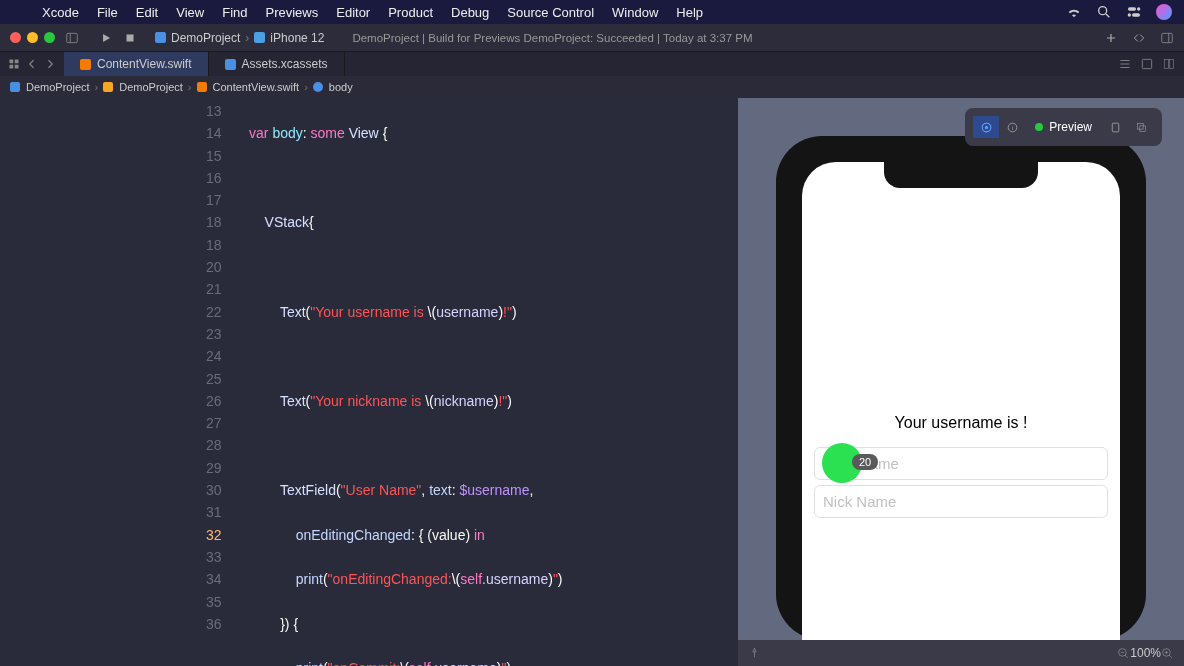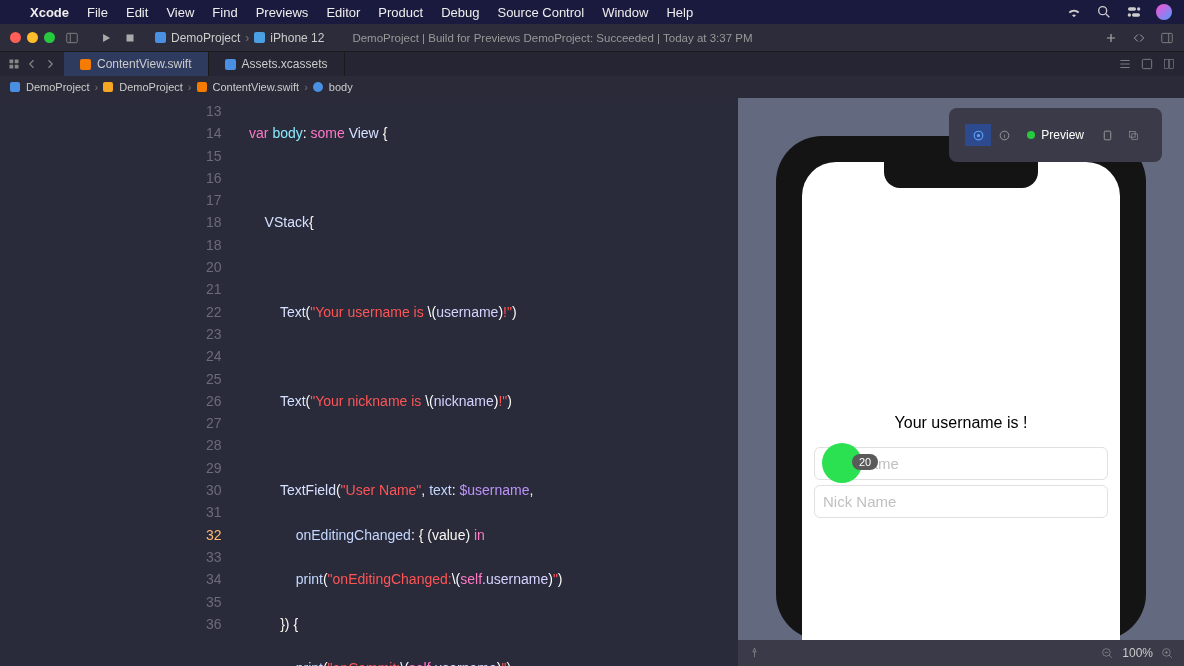--- a/index.html
+++ b/index.html
@@ -2,21 +2,21 @@
 <html><head>
 <meta charset="utf-8">
 <style>
 * { margin: 0; padding: 0; box-sizing: border-box; }
 body { width: 1184px; height: 666px; background: #1e1e2e; font-family: "SF Pro", -apple-system, sans-serif; overflow: hidden; font-size: 13px; color: #fff; }
 
 
 .menubar { height: 24px; background: #1a1a3e; display: flex; align-items: center; padding: 0 12px; gap: 18px; }
 .menubar .apple { font-size: 14px; }
 .menubar span { font-size: 13px; color: #eee; }
-.menubar .bold { font-weight: 700; }
+.menubar .bold { font-weight: 400; margin-left: 12px; }
 .menubar .right { margin-left: auto; display: flex; gap: 14px; align-items: center; }
 .menubar .right svg { width: 16px; height: 16px; }
 
 
 .toolbar { height: 28px; background: #2c2c3a; display: flex; align-items: center; padding: 0 10px; gap: 10px; border-bottom: 1px solid #1a1a1a; }
 .traffic { display: flex; gap: 6px; }
 .traffic span { width: 11px; height: 11px; border-radius: 50%; display: block; }
 .traffic .r { background: #ff5f56; }
 .traffic .y { background: #ffbd2e; }
 .traffic .g { background: #27c93f; }
@@ -59,21 +59,21 @@
 .func { color: #8be9fd; }
 .func2 { color: #c4d8ff; }
 .str { color: #ff5555; }
 .interp { color: #ffffff; }
 .interp2 { color: #d4d4ff; }
 .prop { color: #bd93f9; }
 .plain { color: #f8f8f2; }
 
 
 .preview { width: 446px; background: #636a7f; position: relative; display: flex; flex-direction: column; }
-.preview-toolbar { position: absolute; top: 10px; right: 22px; display: flex; align-items: center; gap: 0; background: #3a3a48; border-radius: 8px; padding: 16px; z-index: 5; }
+.preview-toolbar { position: absolute; top: 10px; right: 22px; display: flex; align-items: center; gap: 0; background: #3a3a48; border-radius: 8px; padding: 8px; z-index: 5; }
 .preview-toolbar .pill { display: flex; align-items: center; gap: 6px; padding: 3px 10px; border-radius: 6px; font-size: 12px; }
 .preview-toolbar .icon-btn { width: 26px; height: 22px; display: flex; align-items: center; justify-content: center; }
 .preview-toolbar .icon-btn svg { width: 13px; height: 13px; fill: #aaa; }
 .preview-toolbar .dot { width: 8px; height: 8px; border-radius: 50%; background: #27c93f; }
 .preview-toolbar .blue-sel { background: #2d4a8f; }
 .preview-toolbar .blue-sel svg { fill: #5ba3ff; }
 
 .phone-wrap { flex: 1; display: flex; justify-content: center; padding-top: 38px; overflow: hidden; }
 .phone { width: 370px; background: #141414; border-radius: 46px; padding: 26px; position: relative; }
 .phone-screen { background: #fff; border-radius: 34px; height: 620px; position: relative; overflow: hidden; }
@@ -81,21 +81,21 @@
 .app-content { padding-top: 252px; text-align: center; color: #000; }
 .app-label { font-size: 16px; margin-bottom: 1px; }
 .fields { padding: 14px 12px 0; }
 .field { position: relative; border: 1px solid #e0e0e0; border-radius: 6px; height: 33px; margin-bottom: 5px; display: flex; align-items: center; padding: 0 8px; }
 .field .ph { color: #c0c0c0; font-size: 15px; }
 .green-knob { position: absolute; left: 7px; top: -5px; width: 40px; height: 40px; border-radius: 50%; background: #2be152; z-index: 2; }
 .count-badge { position: absolute; left: 37px; top: 6px; background: #5a5a5a; color: #fff; border-radius: 11px; padding: 2px 7px; font-size: 11px; z-index: 3; }
 
 .preview-footer { height: 26px; background: #3a3a48; display: flex; align-items: center; padding: 0 10px; gap: 10px; font-size: 12px; color: #ccc; }
 .preview-footer svg { width: 13px; height: 13px; fill: #aaa; }
-.preview-footer .zoom { margin-left: auto; display: flex; align-items: center; gap: 8px; }
+.preview-footer .zoom { margin-left: auto; display: flex; align-items: center; }
 </style>
 </head>
 <body>
 
 <div class="menubar">
   <span class="apple"></span>
   <span class="bold">Xcode</span>
   <span>File</span>
   <span>Edit</span>
   <span>View</span>

